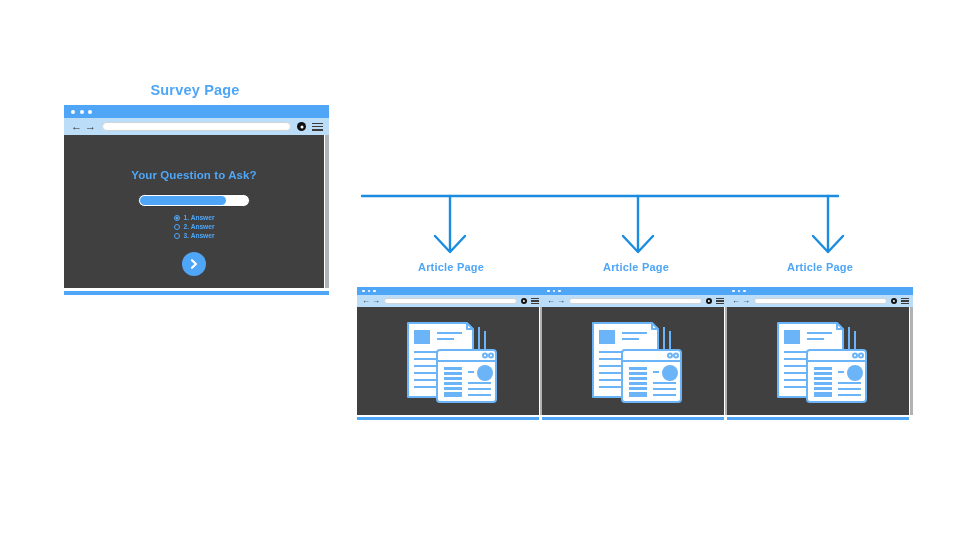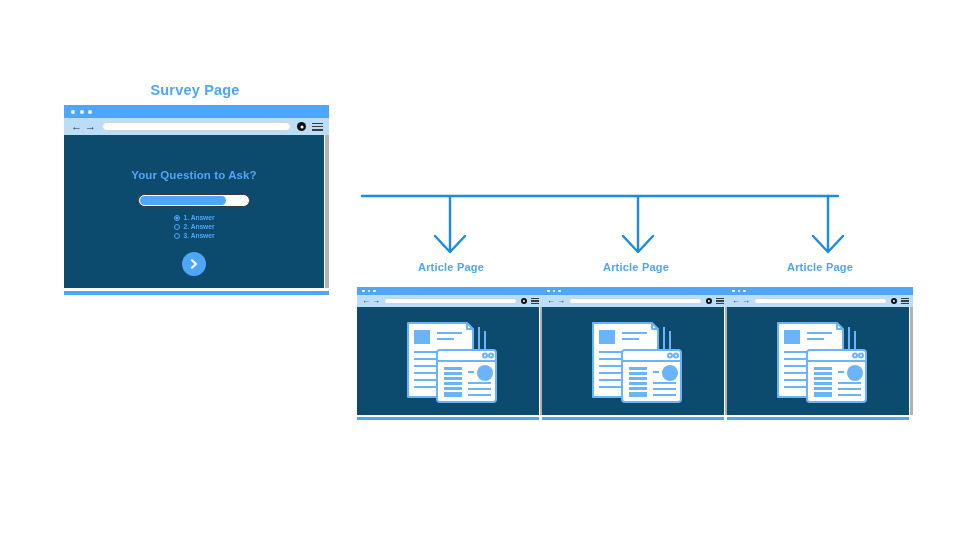--- a/index.html
+++ b/index.html
@@ -109,21 +109,21 @@
   }
   .hamburger span {
     display: block;
     background: #3C3C3C;
     width: 100%;
   }
   .viewport {
     position: absolute;
     left: 0;
     right: 0;
-    background: #0c4a6e;
+    background: #404040;
     overflow: hidden;
   }
   .scrollbar {
     position: absolute;
     background: #B0B3B5;
   }
   .bottombar {
     position: absolute;
     background: #4FA6F7;
   }

